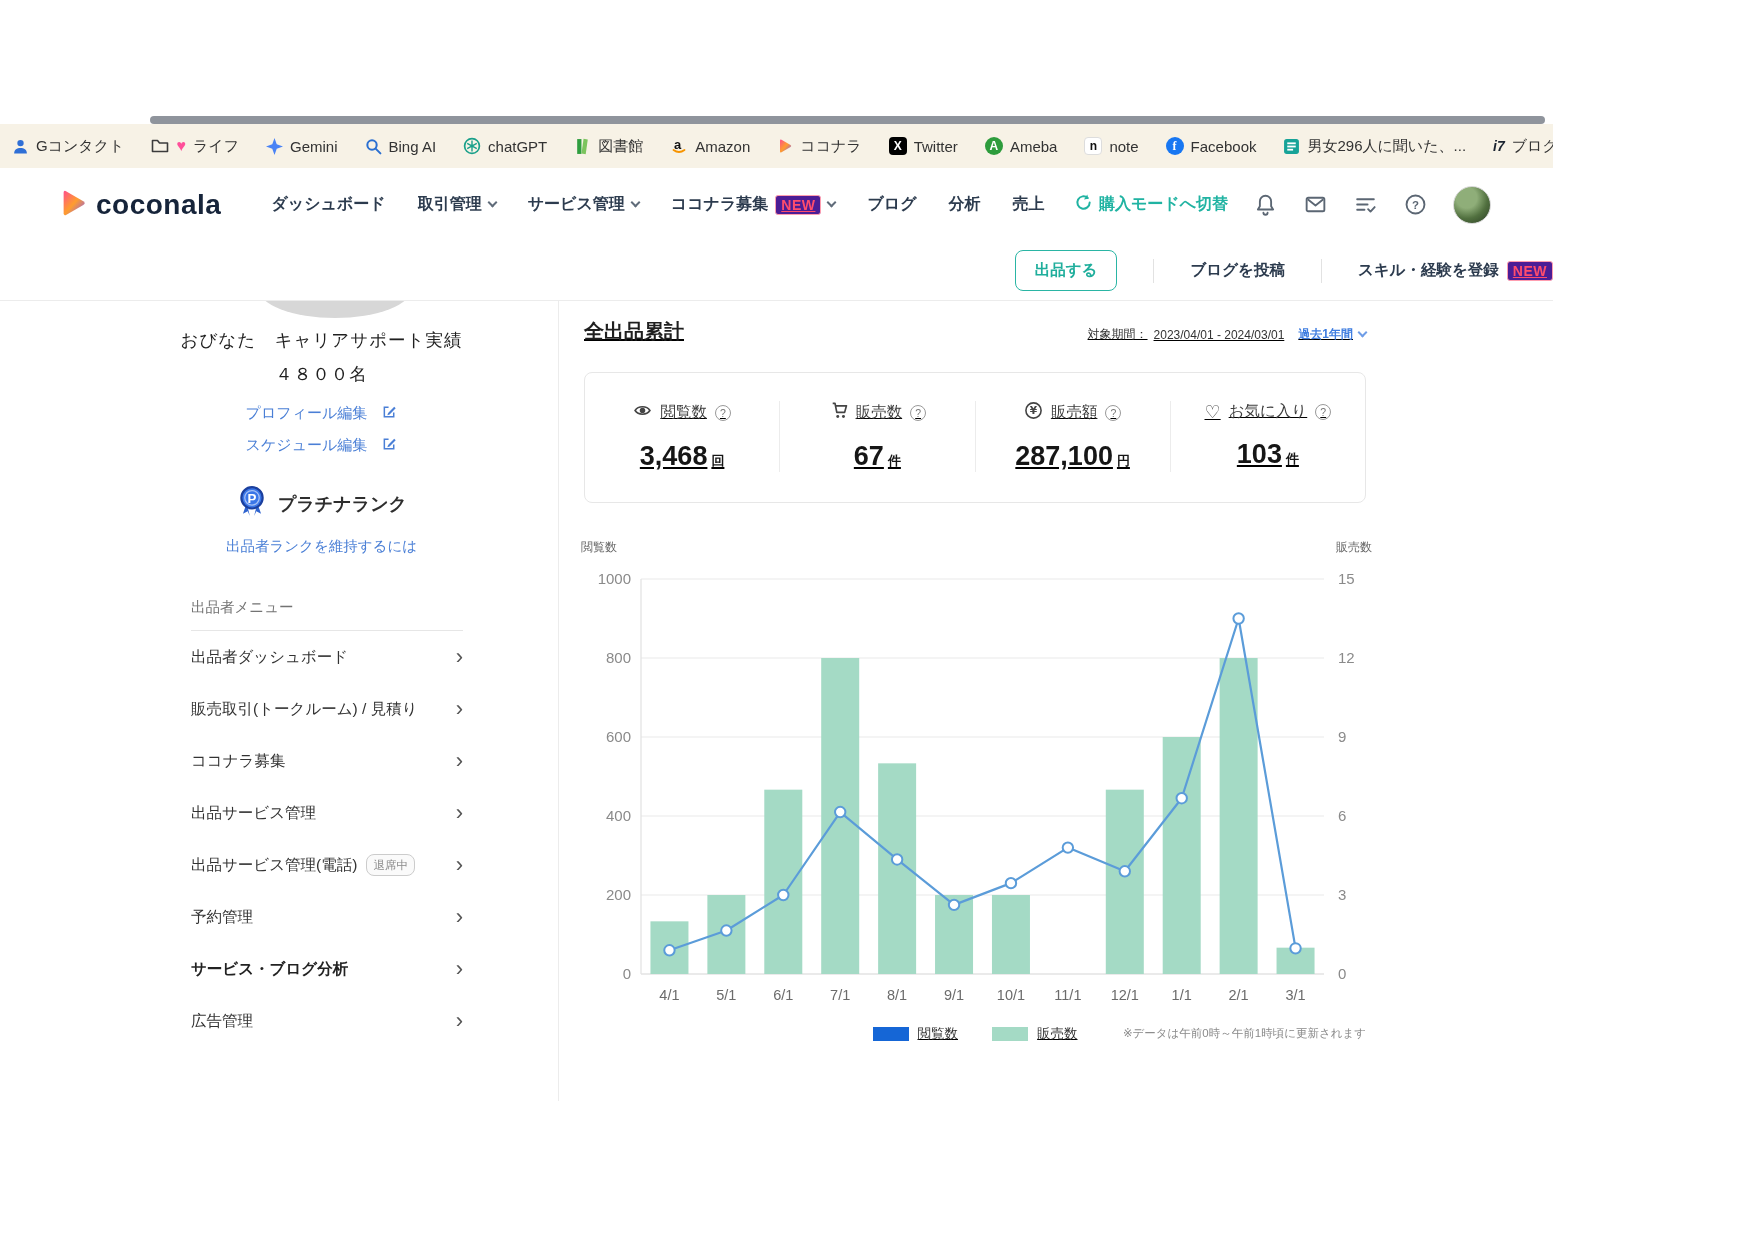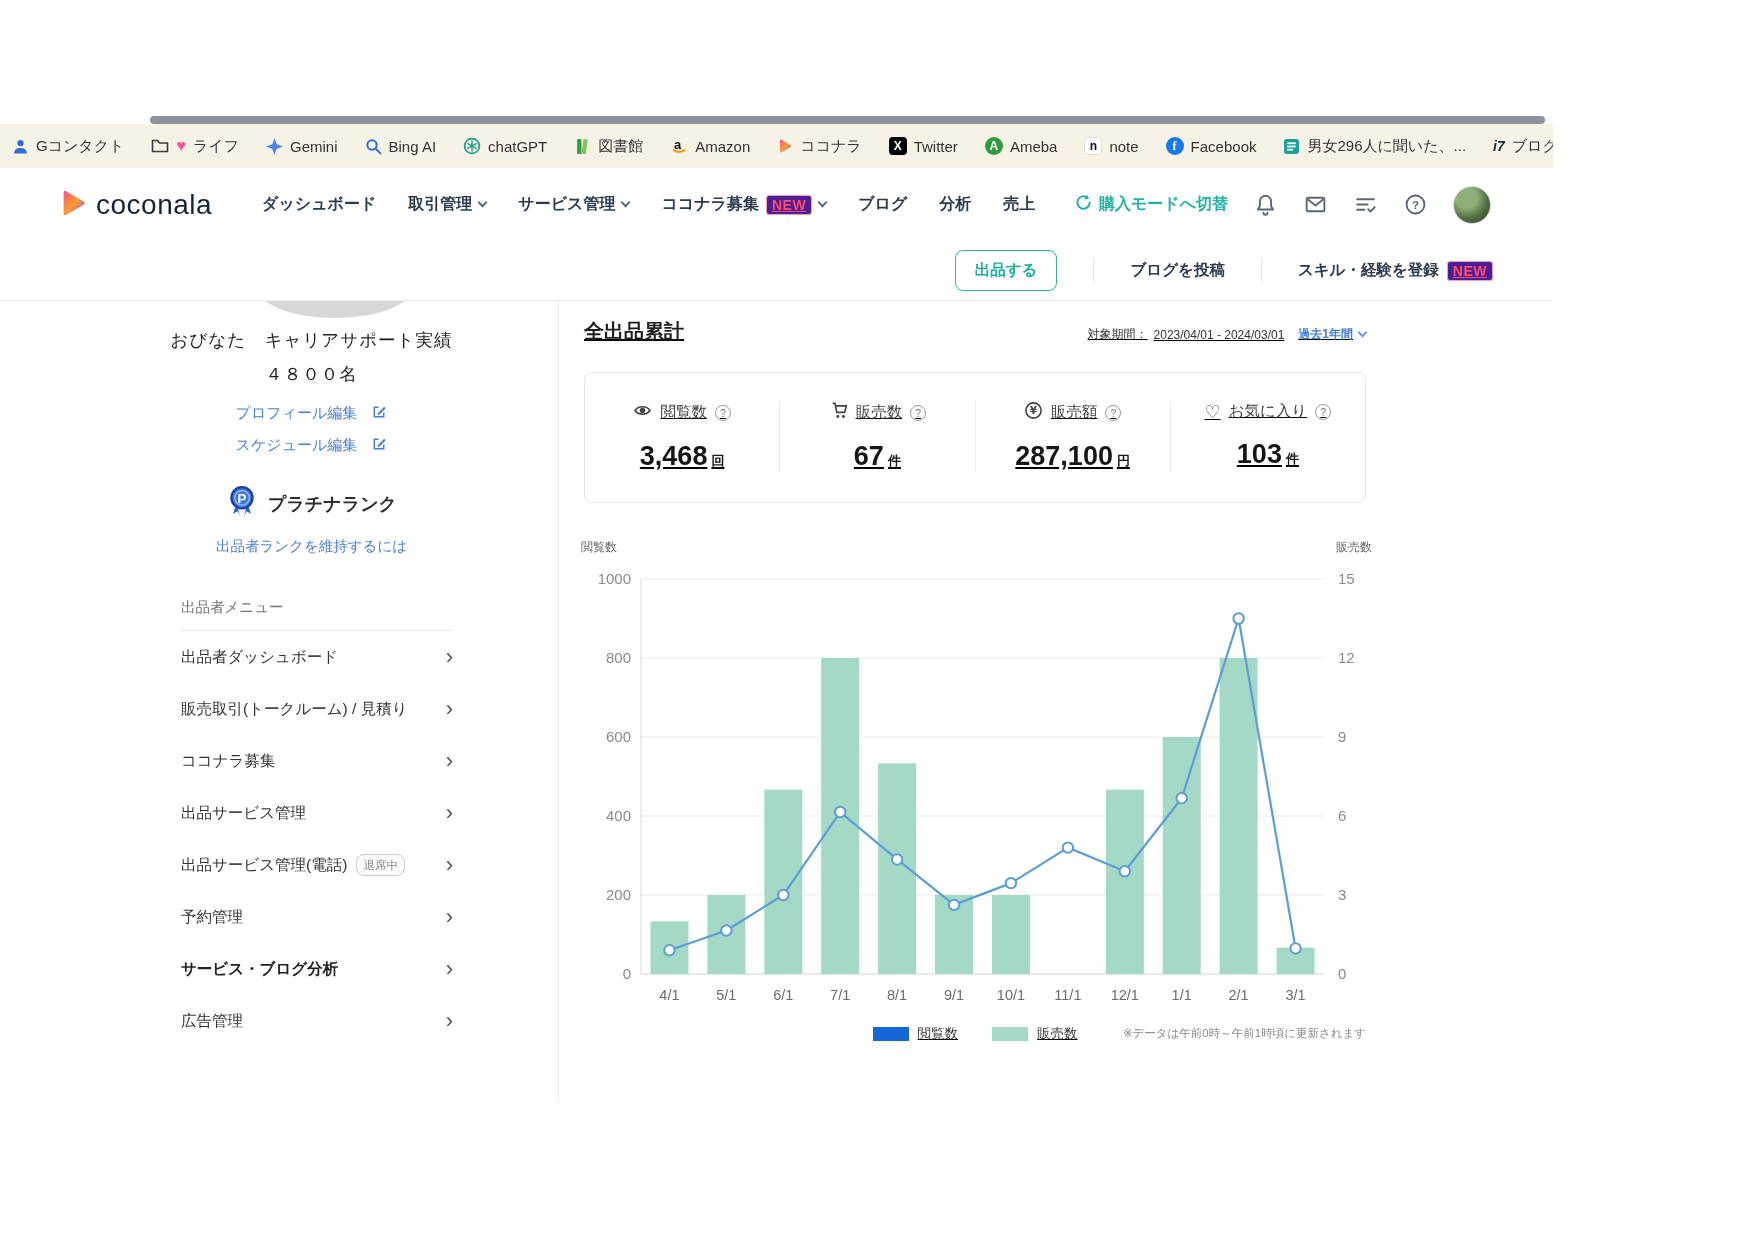--- a/index.html
+++ b/index.html
@@ -16,48 +16,48 @@
   .bm { display:inline-flex; align-items:center; gap:7px; cursor:pointer; }
   .bm svg { display:block; }
   .bm-letter { width:18px; height:18px; border-radius:4px; display:inline-flex; align-items:center; justify-content:center;
     font-weight:bold; font-size:12px; }
   .heart-glyph { color:#ff4f9a; font-size:16px; line-height:1; }
 
   
   .site-header { position:absolute; left:0; top:168px; width:1553px; height:73px; background:#fff;
     display:flex; align-items:center; }
   .logo { margin-left:58px; display:flex; align-items:center; gap:8px; cursor:pointer; }
-  .logo-text { font-size:28px; font-weight:400; color:#16243a; letter-spacing:0.5px; }
+  .logo-text { font-size:28px; font-weight:700; color:#16243a; letter-spacing:0.5px; }
   .main-nav { display:flex; align-items:center; gap:32px; margin-left:50px; font-size:16px; font-weight:700; color:#2c3b4e; }
   .nav-item { display:inline-flex; align-items:center; gap:7px; cursor:pointer; }
   .chev { display:inline-block; width:7px; height:7px; border-right:2px solid currentColor; border-bottom:2px solid currentColor;
     transform:rotate(45deg); margin-top:-4px; opacity:.75; }
   .badge-new { font-size:14px; font-weight:700; color:#ff4d6d; border:1px solid #ff9eb0; background:#4c1d95;
     border-radius:3px; padding:1px 5px; letter-spacing:.5px;text-decoration:underline; }
   .header-right { margin-left:auto; margin-right:62px; display:flex; align-items:center; gap:25px; }
   .switch-link { display:inline-flex; align-items:center; gap:6px; color:#20b3a2; font-size:16px; font-weight:700; cursor:pointer; }
   .hicon { cursor:pointer; display:inline-flex; }
   .avatar { width:38px; height:38px; border-radius:50%; cursor:pointer;
     background:radial-gradient(circle at 35% 30%, #8fae79 0 30%, #51703f 60%, #283a22 100%); border:1px solid #d7d7d7; }
 
   
   .subnav { position:absolute; left:0; top:241px; width:1553px; height:60px; background:#fff; border-bottom:1px solid #ececec;
     display:flex; align-items:center; font-size:15.5px; font-weight:700; color:#2c3b4e; z-index:3; }
   .subnav .left { display:flex; align-items:center; gap:30px; margin-left:60px; }
   .v-div { width:1px; height:24px; background:#e2e2e2; }
-  .subnav .right { margin-left:auto; margin-right:60px; display:flex; align-items:center; gap:36px; }
+  .subnav .right { margin-left:auto; display:flex; align-items:center; gap:36px; }
   .sell-btn { border:1.5px solid #2ab5a4; color:#1fae9c; background:#fff; border-radius:8px; padding:9px 19px;
     font-size:15.5px; font-weight:700; cursor:pointer; font-family:inherit; }
   .subnav-link { display:inline-flex; align-items:center; gap:8px; cursor:pointer; }
 
   
   .avatar-partial { position:absolute; left:258px; top:258px; width:154px; height:60px; background:#d7d7d7; border-radius:50%; z-index:1; }
 
   
-  .sidebar { position:absolute; left:164px; top:301px; width:295px; z-index:2; }
+  .sidebar { position:absolute; left:174px; top:301px; width:295px; z-index:2; }
   .profile-name { margin:22px 4px 0; text-align:center; font-size:17.5px; color:#1f1f1f; line-height:1.95; letter-spacing:1px; }
   .profile-link { margin-top:13px; text-align:center; color:#4a7fd6; font-size:15px; cursor:pointer;
     display:flex; justify-content:center; gap:15px; }
   .rank-row { margin-top:30px; display:flex; justify-content:center; align-items:center; gap:10px;
     font-size:18px; font-weight:600; color:#2e2e2e; }
   .rank-link { margin-top:15px; text-align:center; color:#4a7fd6; font-size:14.5px; cursor:pointer; }
   .menu-header { margin:42px 6px 0 17px; font-size:14.5px; color:#737373; padding-bottom:13px; border-bottom:1px solid #e6e6e6; }
   .menu-item { display:flex; align-items:center; justify-content:space-between; padding:15px 6px 15px 17px;
     font-size:15.5px; color:#333; cursor:pointer; }
   .menu-item.bold { font-weight:700; color:#222; }

